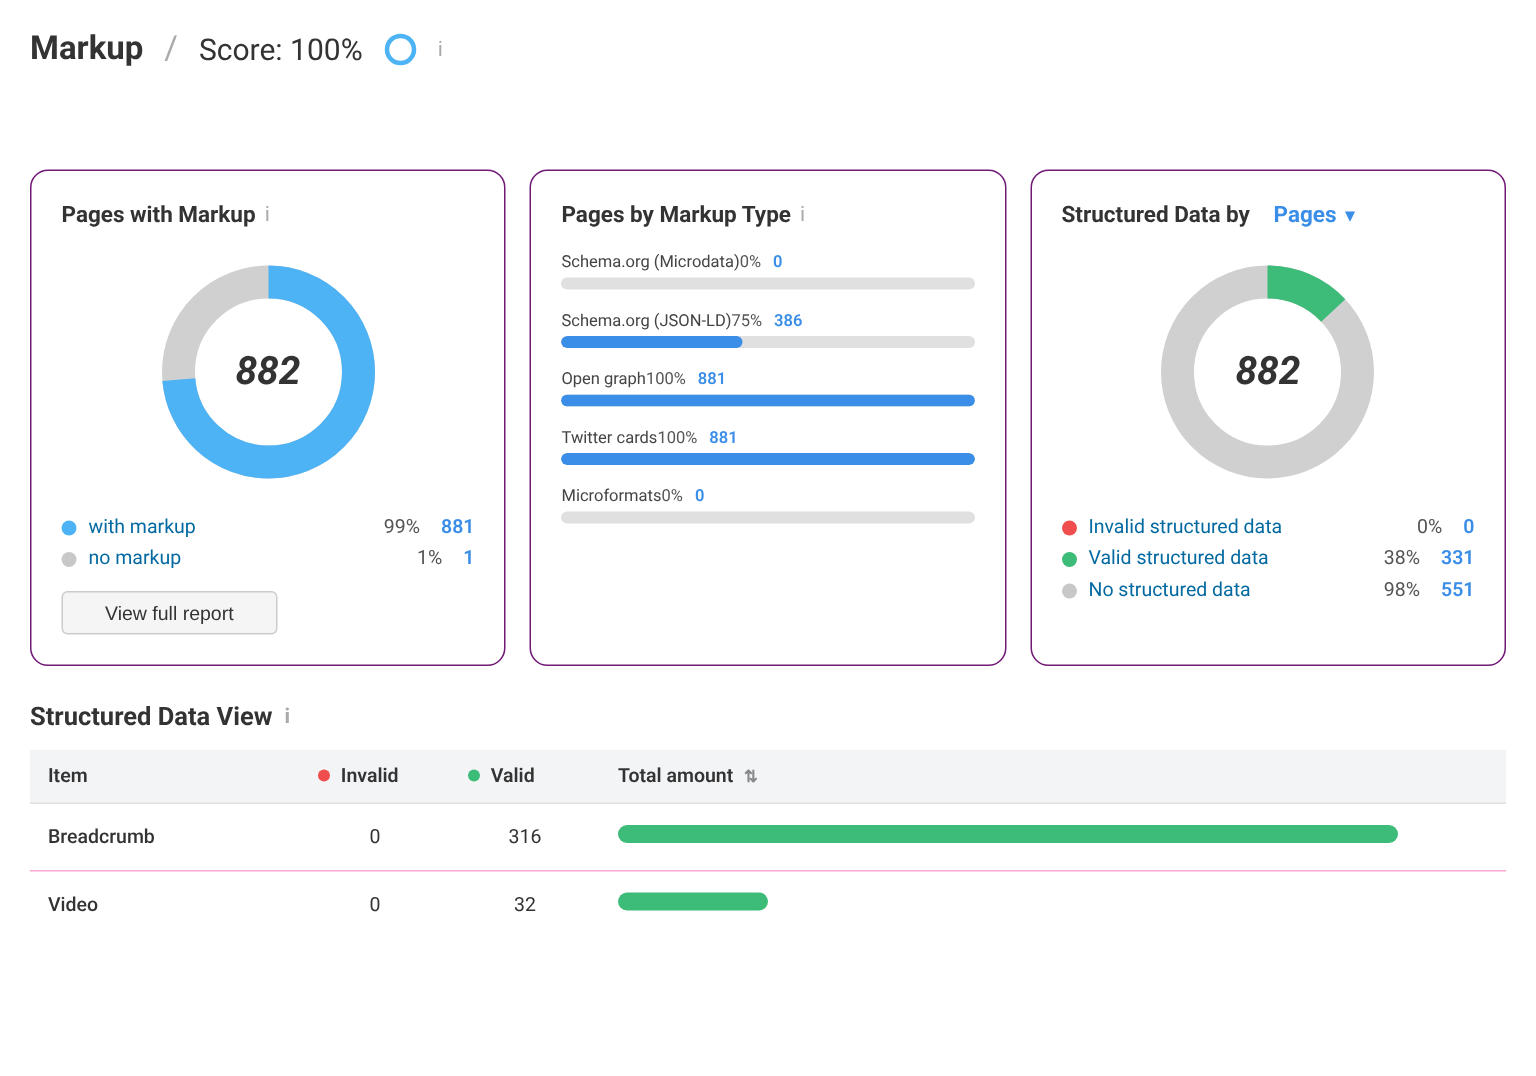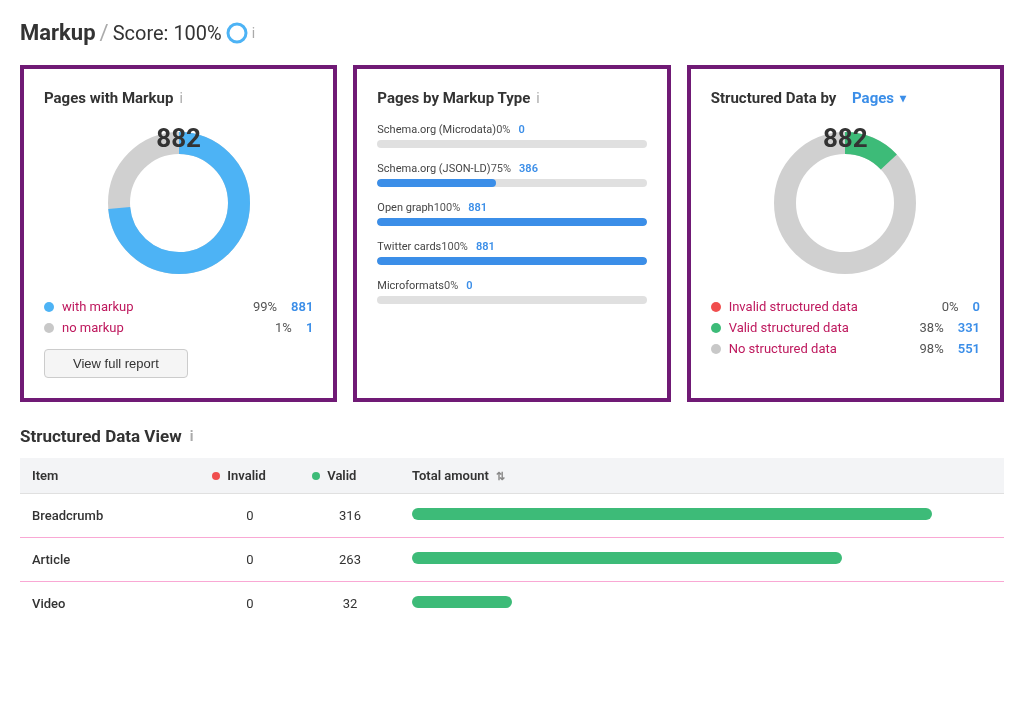--- a/index.html
+++ b/index.html
@@ -8,21 +8,21 @@
       background: #fff;
       color: #333;
       font-size: 14px;
       padding: 20px;
     }
 
     
     .page-header {
       display: flex;
       align-items: center;
-      gap: 4px;
+      gap: 14px;
       margin-bottom: 20px;
     }
     .page-header-title {
       font-size: 22px;
       font-weight: 700;
     }
     .page-header-separator {
       color: #aaa;
       font-size: 22px;
     }
@@ -41,43 +41,46 @@
     }
 
     
     .cards-row {
       display: flex;
       gap: 16px;
       margin-bottom: 24px;
     }
     .card {
       flex: 1;
-      border: 4px solid #701a75;
-      border-radius: 0;
+      border: 1px solid #701a75;
+      border-radius: 12px;
       padding: 20px;
       background: #fff;
+      margin-top: 48px;
     }
     .card-title {
       font-size: 15px;
       font-weight: 700;
       margin-bottom: 16px;
       display: flex;
       align-items: center;
       gap: 6px;
     }
     .card-title .info-icon {
       font-weight: 400;
     }
 
     
     .donut-container {
       display: flex;
       justify-content: center;
+      align-items: center;
       margin-bottom: 16px;
       position: relative;
+      font-style: italic;
     }
     .donut-label {
       position: absolute;
       font-size: 26px;
       font-weight: 700;
       text-align: center;
     }
 
     
     .legend {
@@ -93,21 +96,21 @@
       font-size: 13px;
     }
     .legend-dot {
       width: 10px;
       height: 10px;
       border-radius: 50%;
       flex-shrink: 0;
     }
     .legend-label {
       flex: 1;
-      color: #be185d;
+      color: #0369a1;
     }
     .legend-pct {
       color: #555;
       margin-right: 6px;
     }
     .legend-count {
       color: #3b8ee8;
       font-weight: 600;
     }
 
@@ -419,28 +422,20 @@
 
       <tr class="table-row">
         <td class="col-item">Breadcrumb</td>
         <td class="col-invalid" style="text-align:center;">0</td>
         <td class="col-valid" style="text-align:center;">316</td>
         <td class="col-total">
           <div class="table-bar" style="width:520px;"></div>
         </td>
       </tr>
 
-      <tr class="table-row">
-        <td class="col-item">Article</td>
-        <td class="col-invalid" style="text-align:center;">0</td>
-        <td class="col-valid" style="text-align:center;">263</td>
-        <td class="col-total">
-          <div class="table-bar" style="width:430px;"></div>
-        </td>
-      </tr>
 
       <tr class="table-row">
         <td class="col-item">Video</td>
         <td class="col-invalid" style="text-align:center;">0</td>
         <td class="col-valid" style="text-align:center;">32</td>
         <td class="col-total">
           <div class="table-bar" style="width:100px;"></div>
         </td>
       </tr>
     </tbody>

